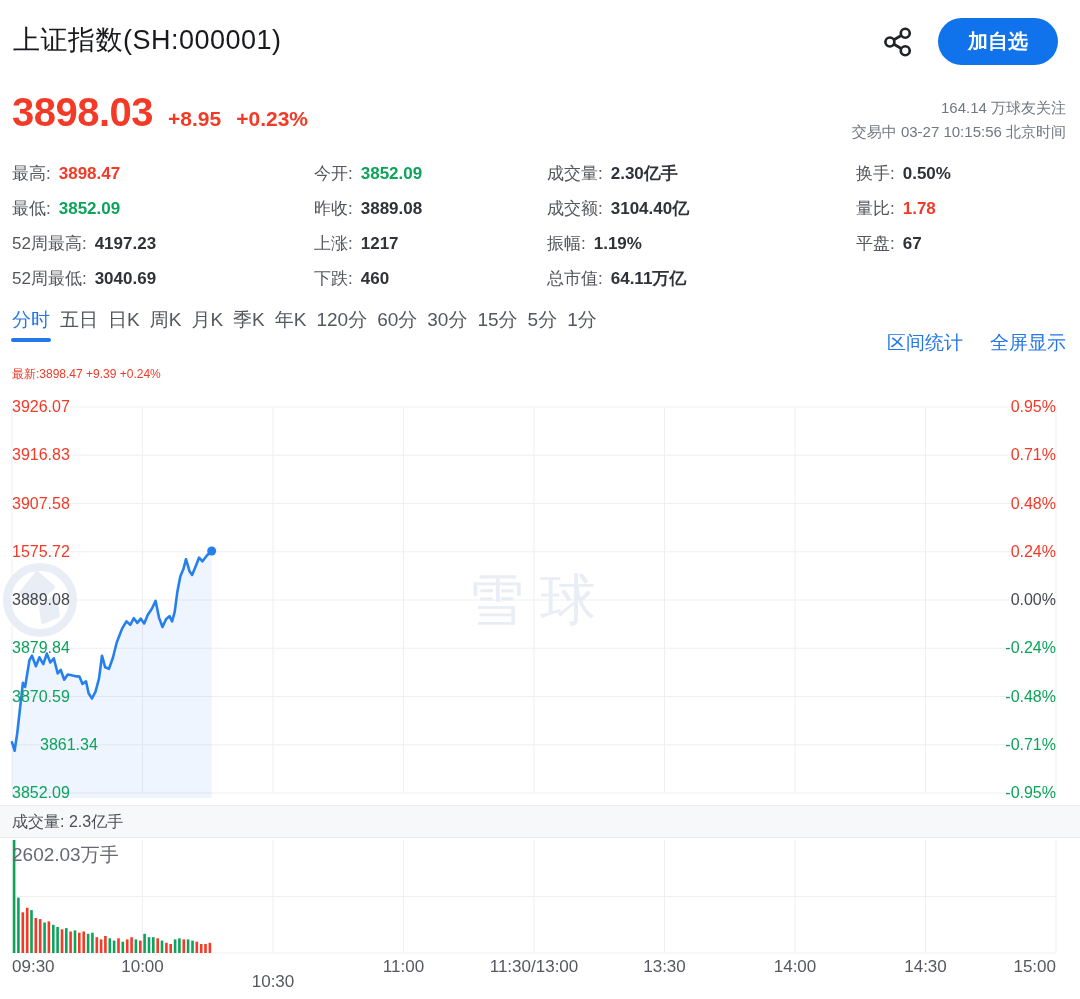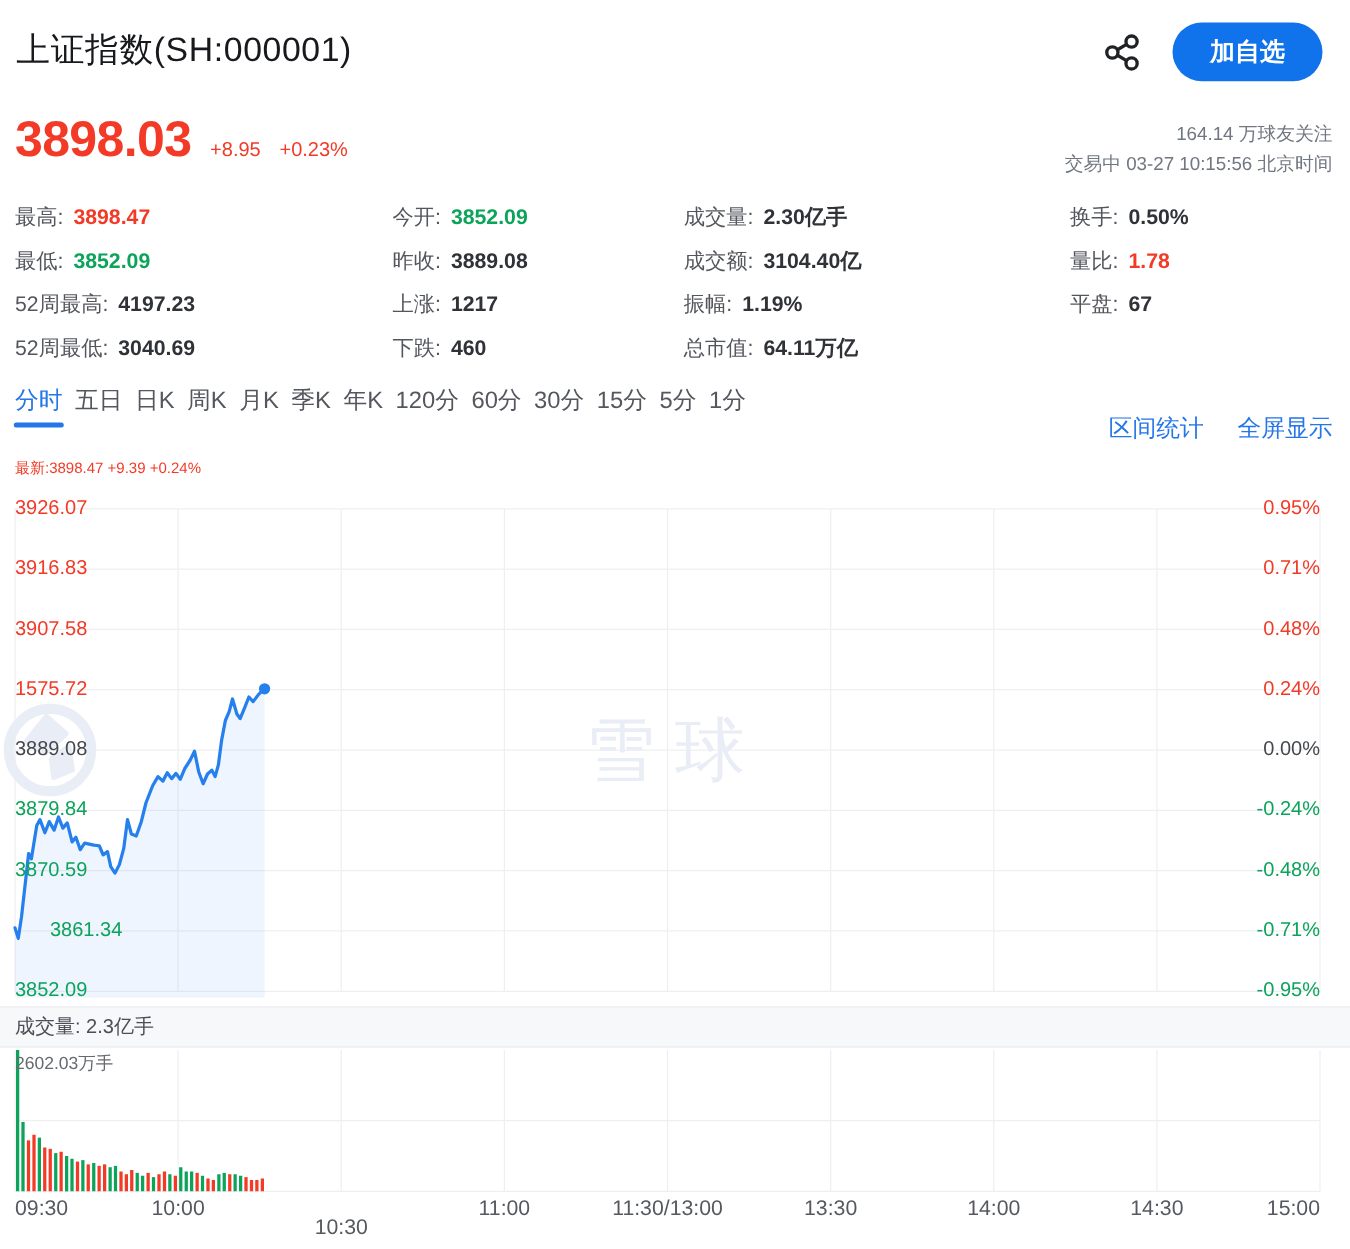--- a/index.html
+++ b/index.html
@@ -13,21 +13,21 @@
   }
   
   .title{position:absolute;left:13px;top:22px;font-size:27px;color:#17191c;letter-spacing:.5px;}
   .share{position:absolute;left:882px;top:26px;width:32px;height:32px;cursor:pointer;}
   .follow-btn{position:absolute;left:938px;top:18px;height:47px;padding:0 30px;
       background:var(--accent);color:#fff;border:none;border-radius:24px;
       font-size:20px;font-weight:bold;font-family:inherit;cursor:pointer;}
   
   .price-row{position:absolute;left:12px;top:90px;display:flex;align-items:baseline;gap:15px;color:var(--up);}
   .price-big{font-size:40px;font-weight:bold;letter-spacing:-.5px;}
-  .price-chg{font-size:16px;font-weight:400;}
+  .price-chg{font-size:21px;font-weight:700;}
   .meta{position:absolute;right:14px;top:96px;text-align:right;color:#717780;font-size:15px;line-height:24px;}
   
   .stats{position:absolute;left:12px;top:156px;display:flex;}
   .stat-col{display:flex;flex-direction:column;}
   .stat-col:nth-child(1){width:302px;}
   .stat-col:nth-child(2){width:233px;}
   .stat-col:nth-child(3){width:309px;}
   .stat-row{height:35px;display:flex;align-items:center;font-size:17px;}
   .stat-label{color:#53565c;}
   .stat-value{margin-left:8px;font-weight:bold;color:#2f3237;}
@@ -45,21 +45,21 @@
   .chart svg{position:absolute;left:0;top:0;}
   .axis-label{position:absolute;font-size:16px;line-height:20px;}
   .y-left span{left:12px;}
   .y-right span{right:24px;text-align:right;}
   .watermark{position:absolute;left:0;top:170px;width:100%;display:flex;justify-content:center;
       align-items:center;gap:18px;pointer-events:none;}
   .wm-text{font-size:56px;font-weight:500;color:var(--wm);letter-spacing:16px;line-height:80px;}
   .vol-band{position:absolute;left:0;top:415px;width:1080px;height:33px;background:var(--bandbg);
       border-top:1px solid #ebecef;border-bottom:1px solid #ebecef;box-sizing:border-box;
       font-size:16px;color:#4b4e54;line-height:32px;padding-left:12px;}
-  .vol-axis-label{position:absolute;left:12px;top:452px;font-size:14px;color:#66696f;}
+  .vol-axis-label{position:absolute;left:12px;top:452px;font-size:19px;color:#66696f;}
   .time-row{position:absolute;left:0;top:567px;width:1080px;height:24px;}
   .time-row span{position:absolute;font-size:17px;color:#55585e;white-space:nowrap;}
 </style>
 </head>
 <body>
 
 <div class="title">上证指数(SH:000001)</div>
 
 <div class="share">
   <svg width="32" height="32" viewBox="0 0 30 30">

